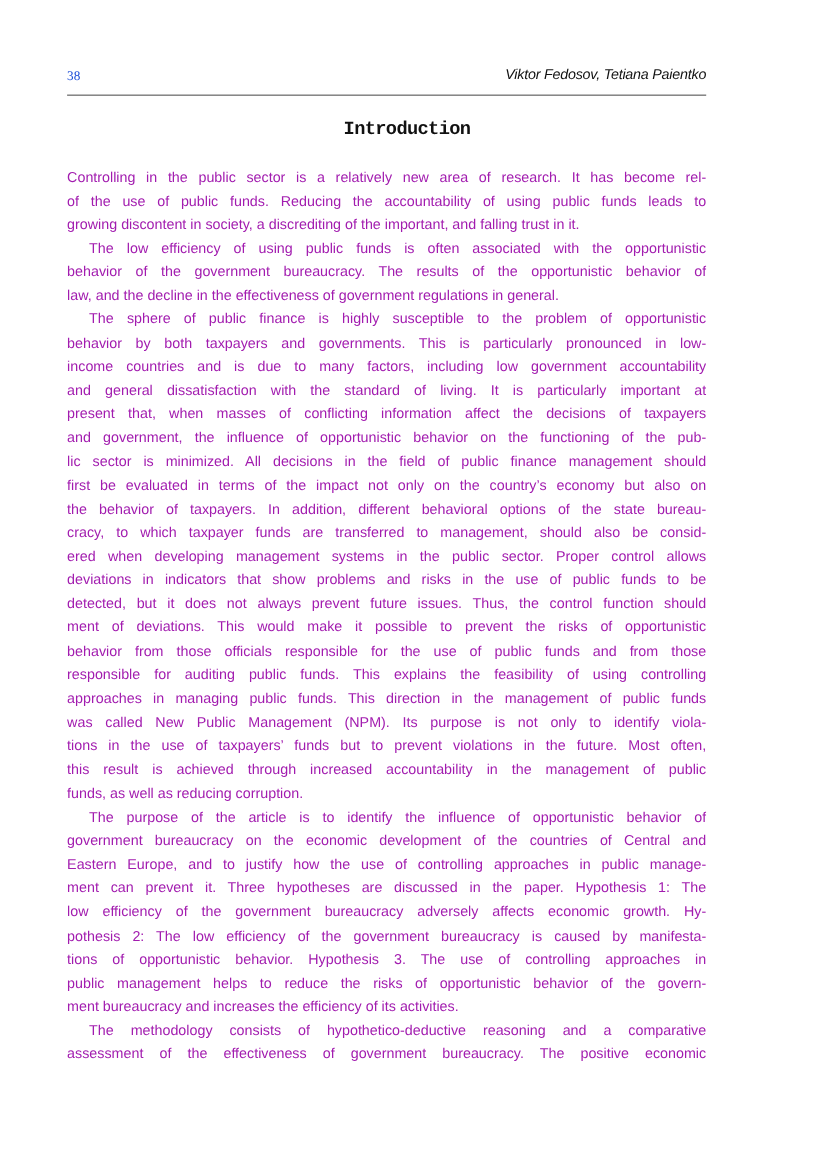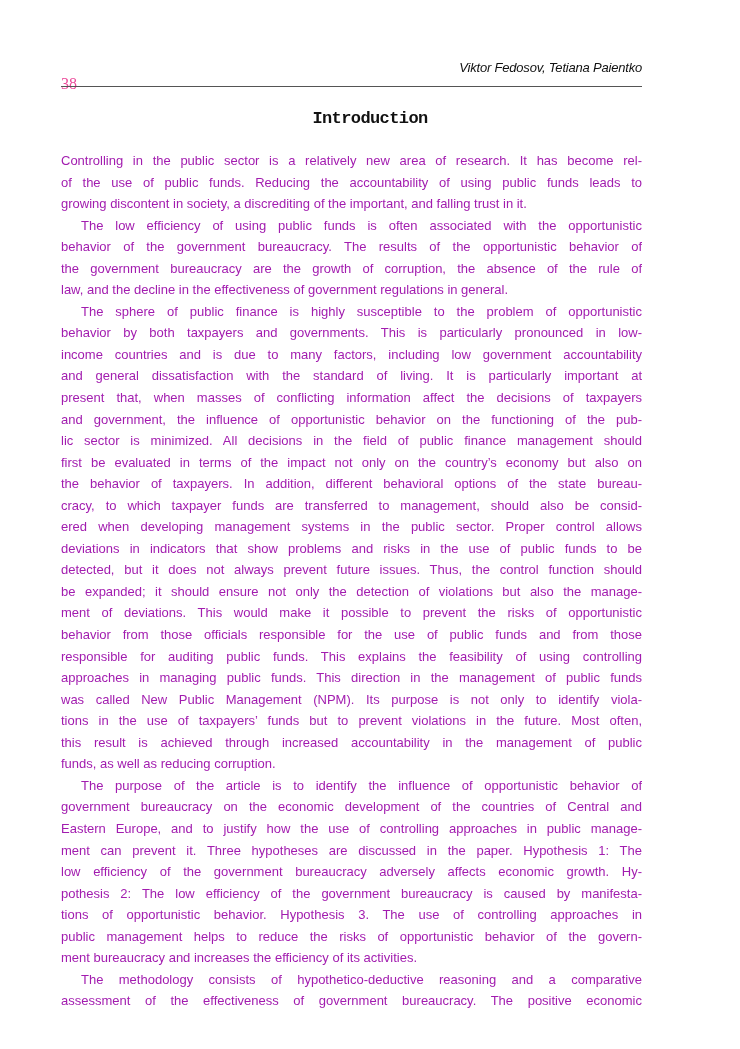--- a/index.html
+++ b/index.html
@@ -1,19 +1,19 @@
 <!DOCTYPE html>
 <html><head>
 <meta charset="utf-8">
 <style>
   html, body { margin: 0; padding: 0; background: #ffffff; }
   body { width: 740px; height: 1049px; position: relative; overflow: hidden; }
   .page { position: absolute; left: 0; top: 0; width: 740px; height: 1049px; }
   .header { position: absolute; left: 61px; top: 58px; width: 581px; height: 22px; }
-  .page-num { position: absolute; left: 0; top: 17px; font-family: "Liberation Serif", serif; font-size: 16px; color: #ec4899; }
+  .page-num { position: absolute; left: 0; top: 4px; font-family: "Liberation Serif", serif; font-size: 12px; color: #1d4ed8; }
   .running-head { position: absolute; right: 0; top: 2px; font-family: "Liberation Sans", sans-serif; font-style: italic; font-size: 13px; color: #111; letter-spacing: -0.2px; }
   .rule { position: absolute; left: 61px; top: 86px; width: 581px; height: 0; border-top: 1.3px solid #555; }
   .section-title { position: absolute; left: 0; width: 740px; top: 109px; text-align: center; font-family: Liberation Mono, monospace; font-weight: bold; font-size: 17px; letter-spacing: -0.6px; color: #111; }
   .body-text { position: absolute; left: 61px; top: 150px; width: 581px; font-family: Liberation Sans, sans-serif; font-size: 13px; color: #a21caf; }
   .line { display: block; height: 21.55px; line-height: 21.55px; white-space: nowrap; text-align: justify; text-align-last: justify; overflow: hidden; }
   .line.last { text-align-last: left; }
   .line.indent { text-indent: 20px; }
 </style>
 </head>
 <body>
@@ -29,38 +29,36 @@
 
   <div class="body-text" id="body-text">
       <div>
         <span class="line">Controlling in the public sector is a relatively new area of research. It has become rel-</span>
         <span class="line">of the use of public funds. Reducing the accountability of using public funds leads to</span>
         <span class="line last">growing discontent in society, a discrediting of the important, and falling trust in it.</span>
       </div>
       <div>
         <span class="line indent">The low efficiency of using public funds is often associated with the opportunistic</span>
         <span class="line">behavior of the government bureaucracy. The results of the opportunistic behavior of</span>
-        <span class="line">the government bureaucracy are the growth of corruption, the absence of the rule of</span>
         <span class="line last">law, and the decline in the effectiveness of government regulations in general.</span>
       </div>
       <div>
         <span class="line indent">The sphere of public finance is highly susceptible to the problem of opportunistic</span>
         <span class="line">behavior by both taxpayers and governments. This is particularly pronounced in low-</span>
         <span class="line">income countries and is due to many factors, including low government accountability</span>
         <span class="line">and general dissatisfaction with the standard of living. It is particularly important at</span>
         <span class="line">present that, when masses of conflicting information affect the decisions of taxpayers</span>
         <span class="line">and government, the influence of opportunistic behavior on the functioning of the pub-</span>
         <span class="line">lic sector is minimized. All decisions in the field of public finance management should</span>
         <span class="line">first be evaluated in terms of the impact not only on the country’s economy but also on</span>
         <span class="line">the behavior of taxpayers. In addition, different behavioral options of the state bureau-</span>
         <span class="line">cracy, to which taxpayer funds are transferred to management, should also be consid-</span>
         <span class="line">ered when developing management systems in the public sector. Proper control allows</span>
         <span class="line">deviations in indicators that show problems and risks in the use of public funds to be</span>
         <span class="line">detected, but it does not always prevent future issues. Thus, the control function should</span>
-        <span class="line">be expanded; it should ensure not only the detection of violations but also the manage-</span>
         <span class="line">ment of deviations. This would make it possible to prevent the risks of opportunistic</span>
         <span class="line">behavior from those officials responsible for the use of public funds and from those</span>
         <span class="line">responsible for auditing public funds. This explains the feasibility of using controlling</span>
         <span class="line">approaches in managing public funds. This direction in the management of public funds</span>
         <span class="line">was called New Public Management (NPM). Its purpose is not only to identify viola-</span>
         <span class="line">tions in the use of taxpayers’ funds but to prevent violations in the future. Most often,</span>
         <span class="line">this result is achieved through increased accountability in the management of public</span>
         <span class="line last">funds, as well as reducing corruption.</span>
       </div>
       <div>

